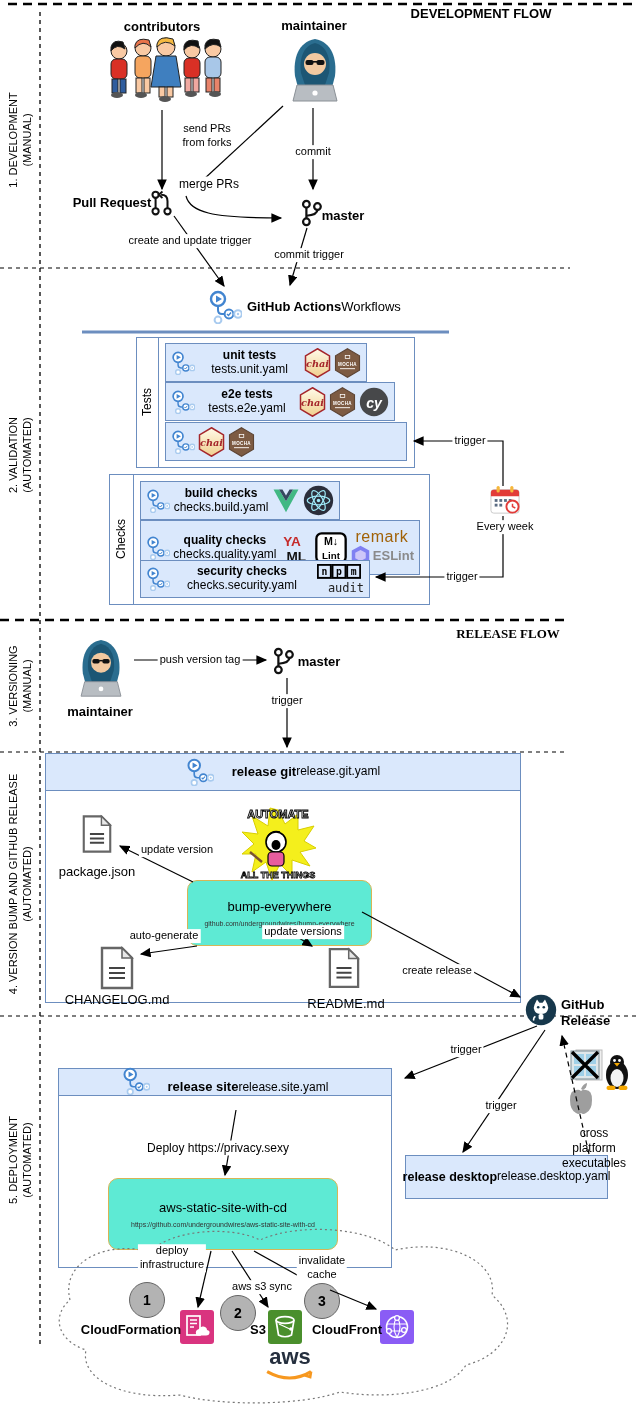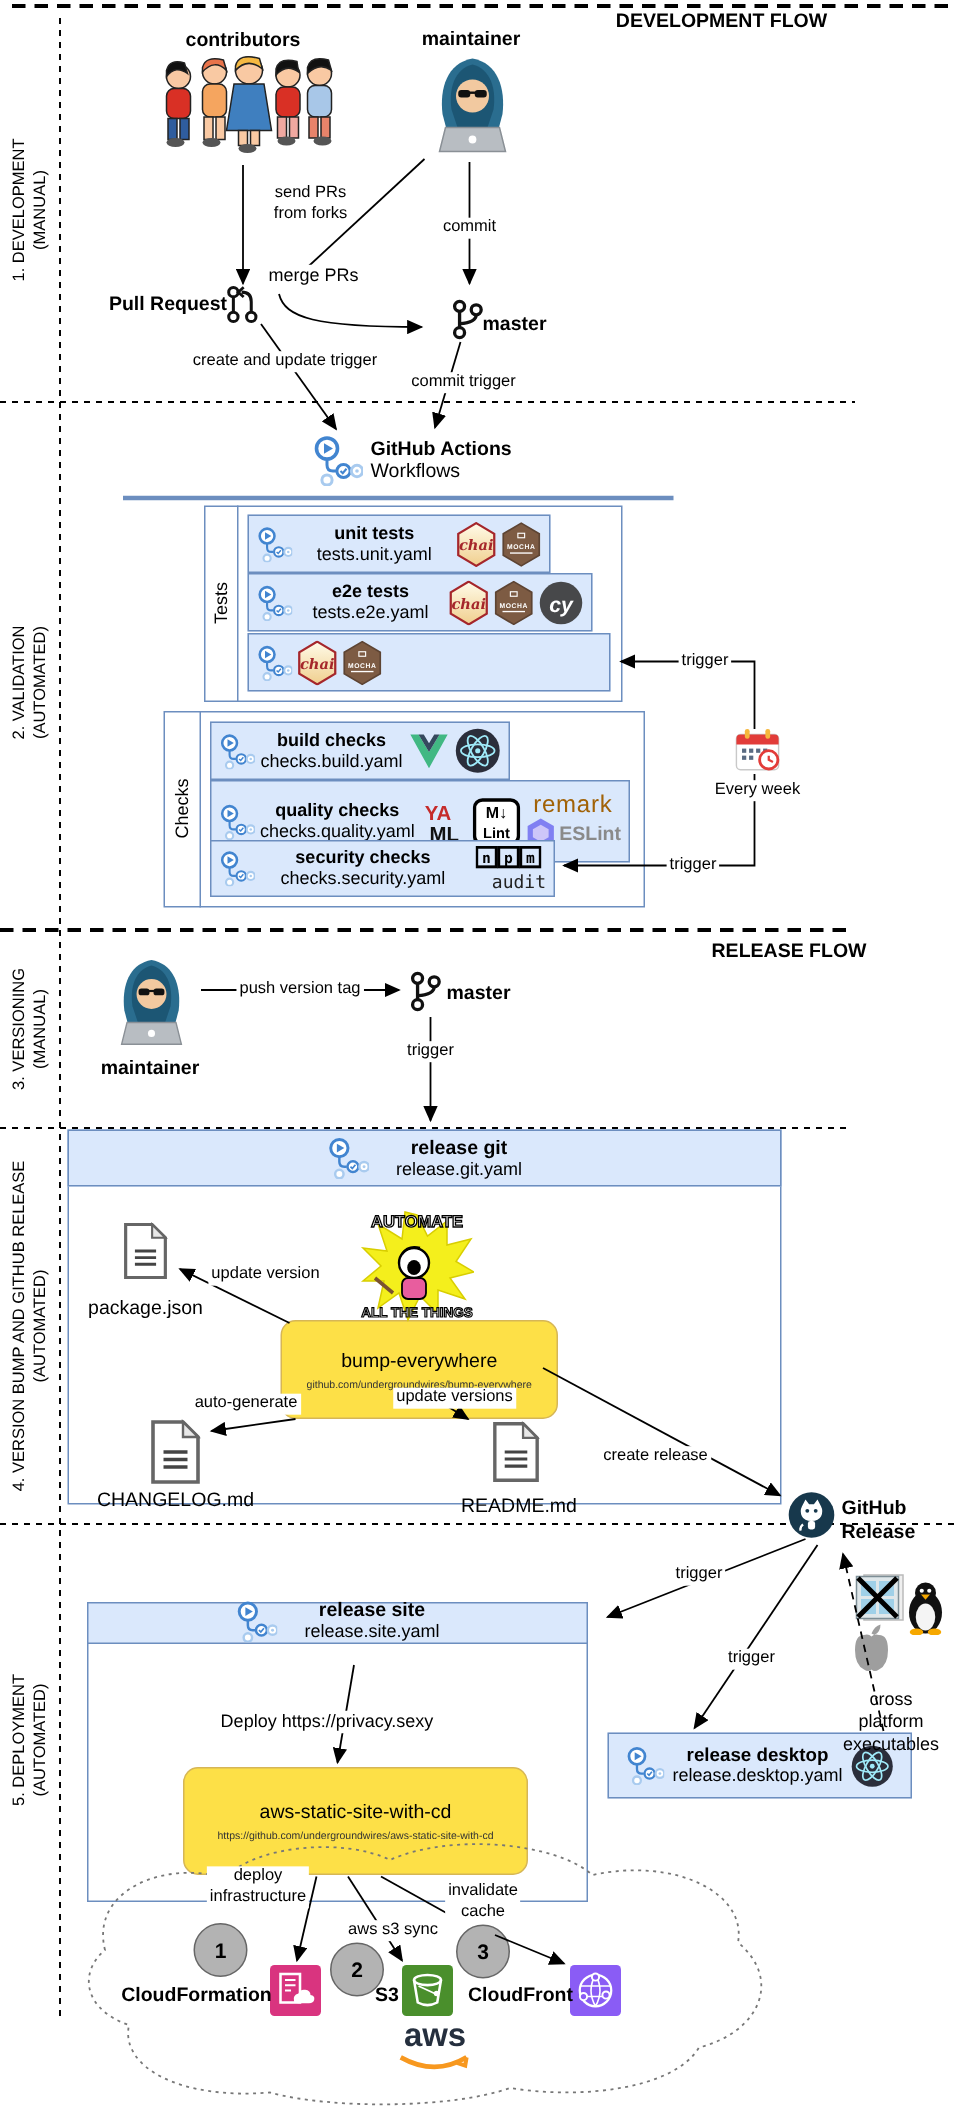--- a/index.html
+++ b/index.html
@@ -17,24 +17,24 @@
     display:flex;align-items:center;gap:3px;padding:0 5px;z-index:2;}
   .rowtxt{flex:1;display:flex;flex-direction:column;align-items:center;line-height:1.15;}
   .rowtxt .t1{font-weight:bold;font-size:12px;white-space:nowrap;}
   .rowtxt .t2{font-size:12px;white-space:nowrap;}
   .grouplbl{position:absolute;transform:translate(-50%,-50%) rotate(-90deg);font-size:12px;z-index:2;white-space:nowrap;}
   .vdiv{position:absolute;width:1px;background:#6c8ebf;z-index:2;}
   .rail{position:absolute;transform:translate(-50%,-50%) rotate(-90deg);text-align:center;
     font-size:11px;line-height:1.3;white-space:nowrap;z-index:4;}
   .hdrbox{position:absolute;background:#dae8fc;border:1px solid #6c8ebf;box-sizing:border-box;
     display:flex;align-items:center;justify-content:center;gap:18px;z-index:2;}
-  .hdrtxt{display:flex;flex-direction:column;align-items:center;line-height:1.15;}
+  .hdrtxt{display:flex;flex-direction:row;align-items:center;line-height:1.15;}
   .hdrtxt .t1{font-weight:bold;font-size:13px;white-space:nowrap;}
   .hdrtxt .t2{font-size:12px;white-space:nowrap;}
-  .tan{position:absolute;background:#fde047;border:1.5px solid #d6b656;border-radius:10px;
+  .tan{position:absolute;background:#5eead4;border:1.5px solid #d6b656;border-radius:10px;
     box-sizing:border-box;display:flex;flex-direction:column;align-items:center;justify-content:center;z-index:2;}
   .tan .t1{font-size:13px;}
   .tan .t2{font-size:7px;color:#333;margin-top:6px;white-space:nowrap;}
   .stepc{position:absolute;width:34px;height:34px;border-radius:50%;background:#b3b3b3;border:1px solid #666;
     transform:translate(-50%,-50%);display:flex;align-items:center;justify-content:center;
     font-weight:bold;font-size:14px;z-index:2;}
   .icon{position:absolute;z-index:2;}
   .stack{display:flex;flex-direction:column;align-items:center;line-height:1;}
   .remark{font-size:16px;color:#a16207;letter-spacing:0.5px;font-family:"Liberation Sans",sans-serif;}
   .eslwrap{display:flex;align-items:center;gap:2px;}
@@ -403,21 +403,21 @@
 <div class="box" style="left:58px;top:1068px;width:334px;height:200px;"></div>
 <div class="hdrbox" style="left:58px;top:1068px;width:334px;height:28px;align-items:flex-end;">
   <svg width="28" height="28">
         <use href="#sym-gha"></use>
       </svg>
   <span class="hdrtxt">
         <span class="t1">release site</span>
         <span class="t2">release.site.yaml</span>
       </span>
 </div>
-<div class="tan" style="left:122px;top:1178px;width:230px;height:72px;">
+<div class="tan" style="left:108px;top:1178px;width:230px;height:72px;">
   <span class="t1">aws-static-site-with-cd</span>
   <span class="t2">https://github.com/undergroundwires/aws-static-site-with-cd</span>
 </div>
 
 <div class="hdrbox" style="left:405px;top:1155px;width:203px;height:44px;gap:5px;">
   <svg width="26" height="26">
         <use href="#sym-gha"></use>
       </svg>
   <span class="hdrtxt">
         <span class="t1" style="font-size:12.5px">release desktop</span>
@@ -533,21 +533,21 @@
   <path d="M545,1030 L463,1152" stroke="#000" stroke-width="1.2" fill="none" marker-end="url(#ah)"></path>
   <path d="M589,1154 L562,1036" stroke="#000" stroke-width="1.2" fill="none" stroke-dasharray="5,4" marker-end="url(#ah)"></path>
   <path d="M236,1110 L225,1175" stroke="#000" stroke-width="1.2" fill="none" marker-end="url(#ah)"></path>
   <path d="M211,1251 L198,1307" stroke="#000" stroke-width="1.2" fill="none" marker-end="url(#ah)"></path>
   <path d="M232,1251 L268,1307" stroke="#000" stroke-width="1.2" fill="none" marker-end="url(#ah)"></path>
   <path d="M254,1251 L306,1280" stroke="#000" stroke-width="1.2" fill="none"></path>
   <path d="M330,1290 L376,1309" stroke="#000" stroke-width="1.2" fill="none" marker-end="url(#ah)"></path>
 </svg>
 
 <div class="lbl b13 nobg" style="left:481px;top:14px;">DEVELOPMENT FLOW</div>
-<div class="lbl b13 nobg" style="left:526px;top:634px;">RELEASE FLOW</div>
+<div class="lbl b13 nobg" style="left:508px;top:634px;font-family:Liberation Serif, serif;">RELEASE FLOW</div>
 
 <div class="rail" style="left:20px;top:140px;"><span>1. DEVELOPMENT</span><br><span>(MANUAL)</span></div>
 <div class="rail" style="left:20px;top:455px;"><span>2. VALIDATION</span><br><span>(AUTOMATED)</span></div>
 <div class="rail" style="left:20px;top:686px;"><span>3. VERSIONING</span><br><span>(MANUAL)</span></div>
 <div class="rail" style="left:20px;top:884px;"><span>4. VERSION BUMP AND GITHUB RELEASE</span><br><span>(AUTOMATED)</span></div>
 <div class="rail" style="left:20px;top:1160px;"><span>5. DEPLOYMENT</span><br><span>(AUTOMATED)</span></div>
 
 <div class="lbl b13 nobg" style="left:162px;top:27px;">contributors</div>
 <div class="lbl b13 nobg" style="left:314px;top:26px;">maintainer</div>
 <div class="lbl" style="left:163px;top:136px;margin-left:44px;">send PRs

